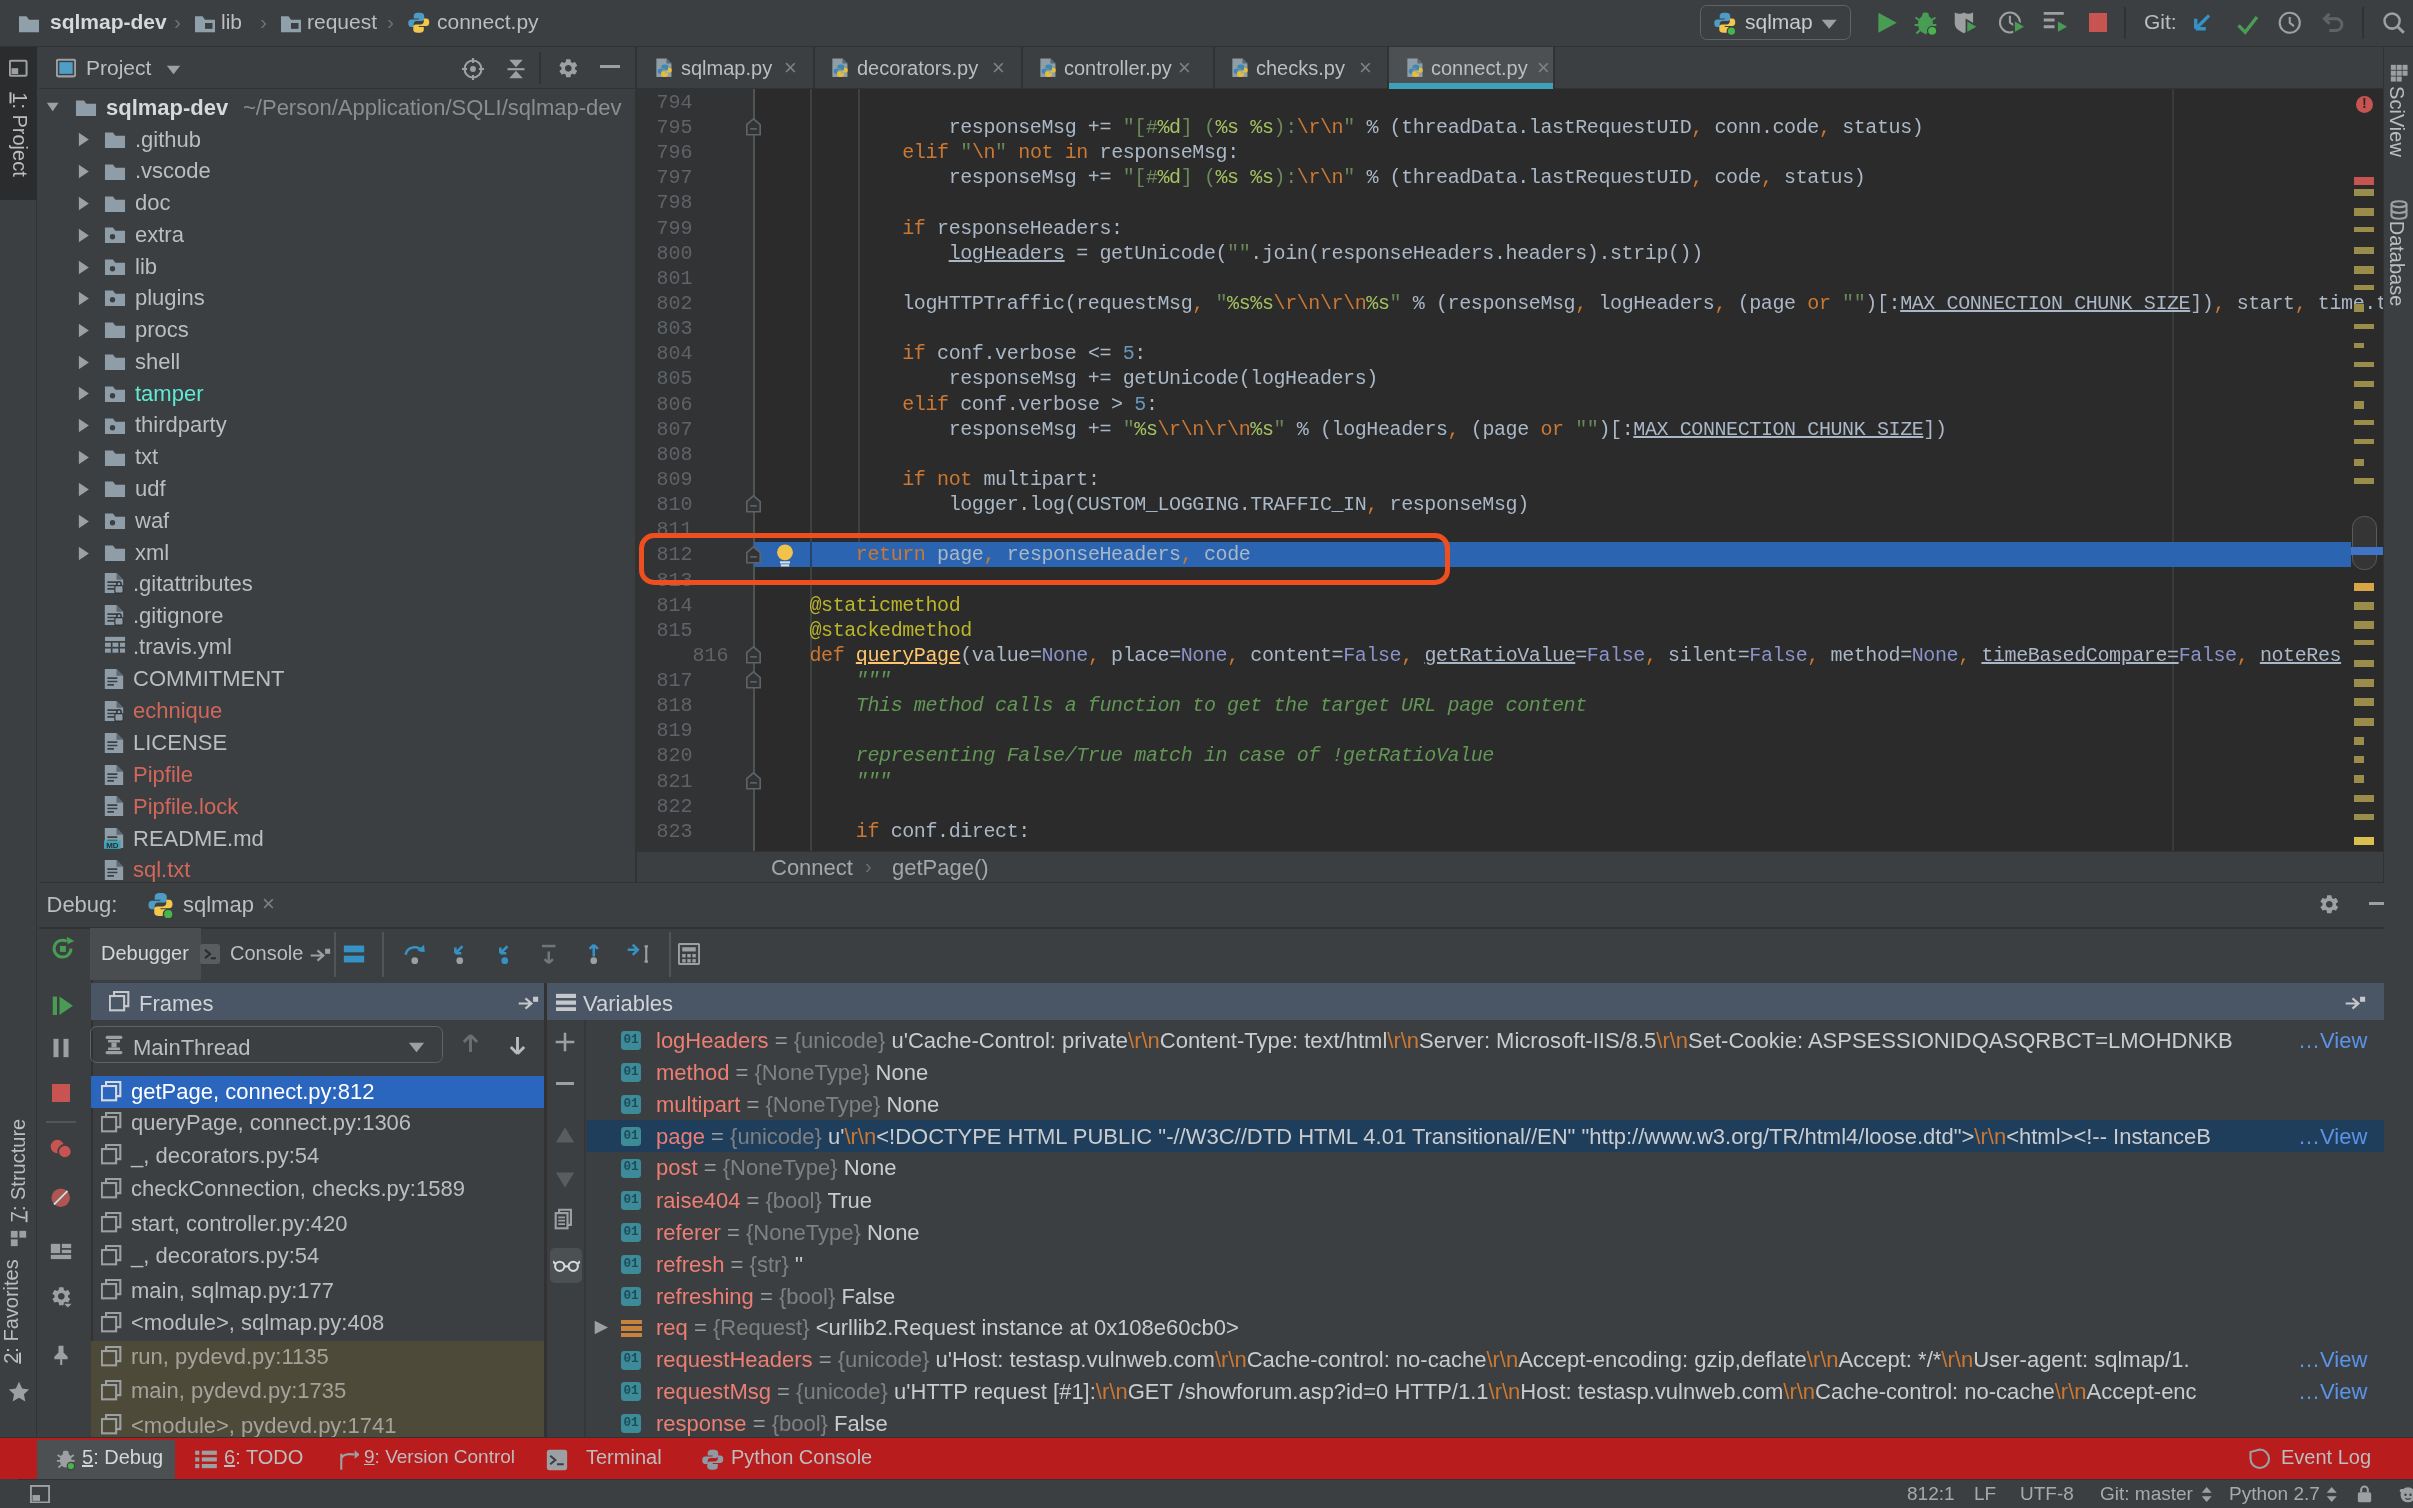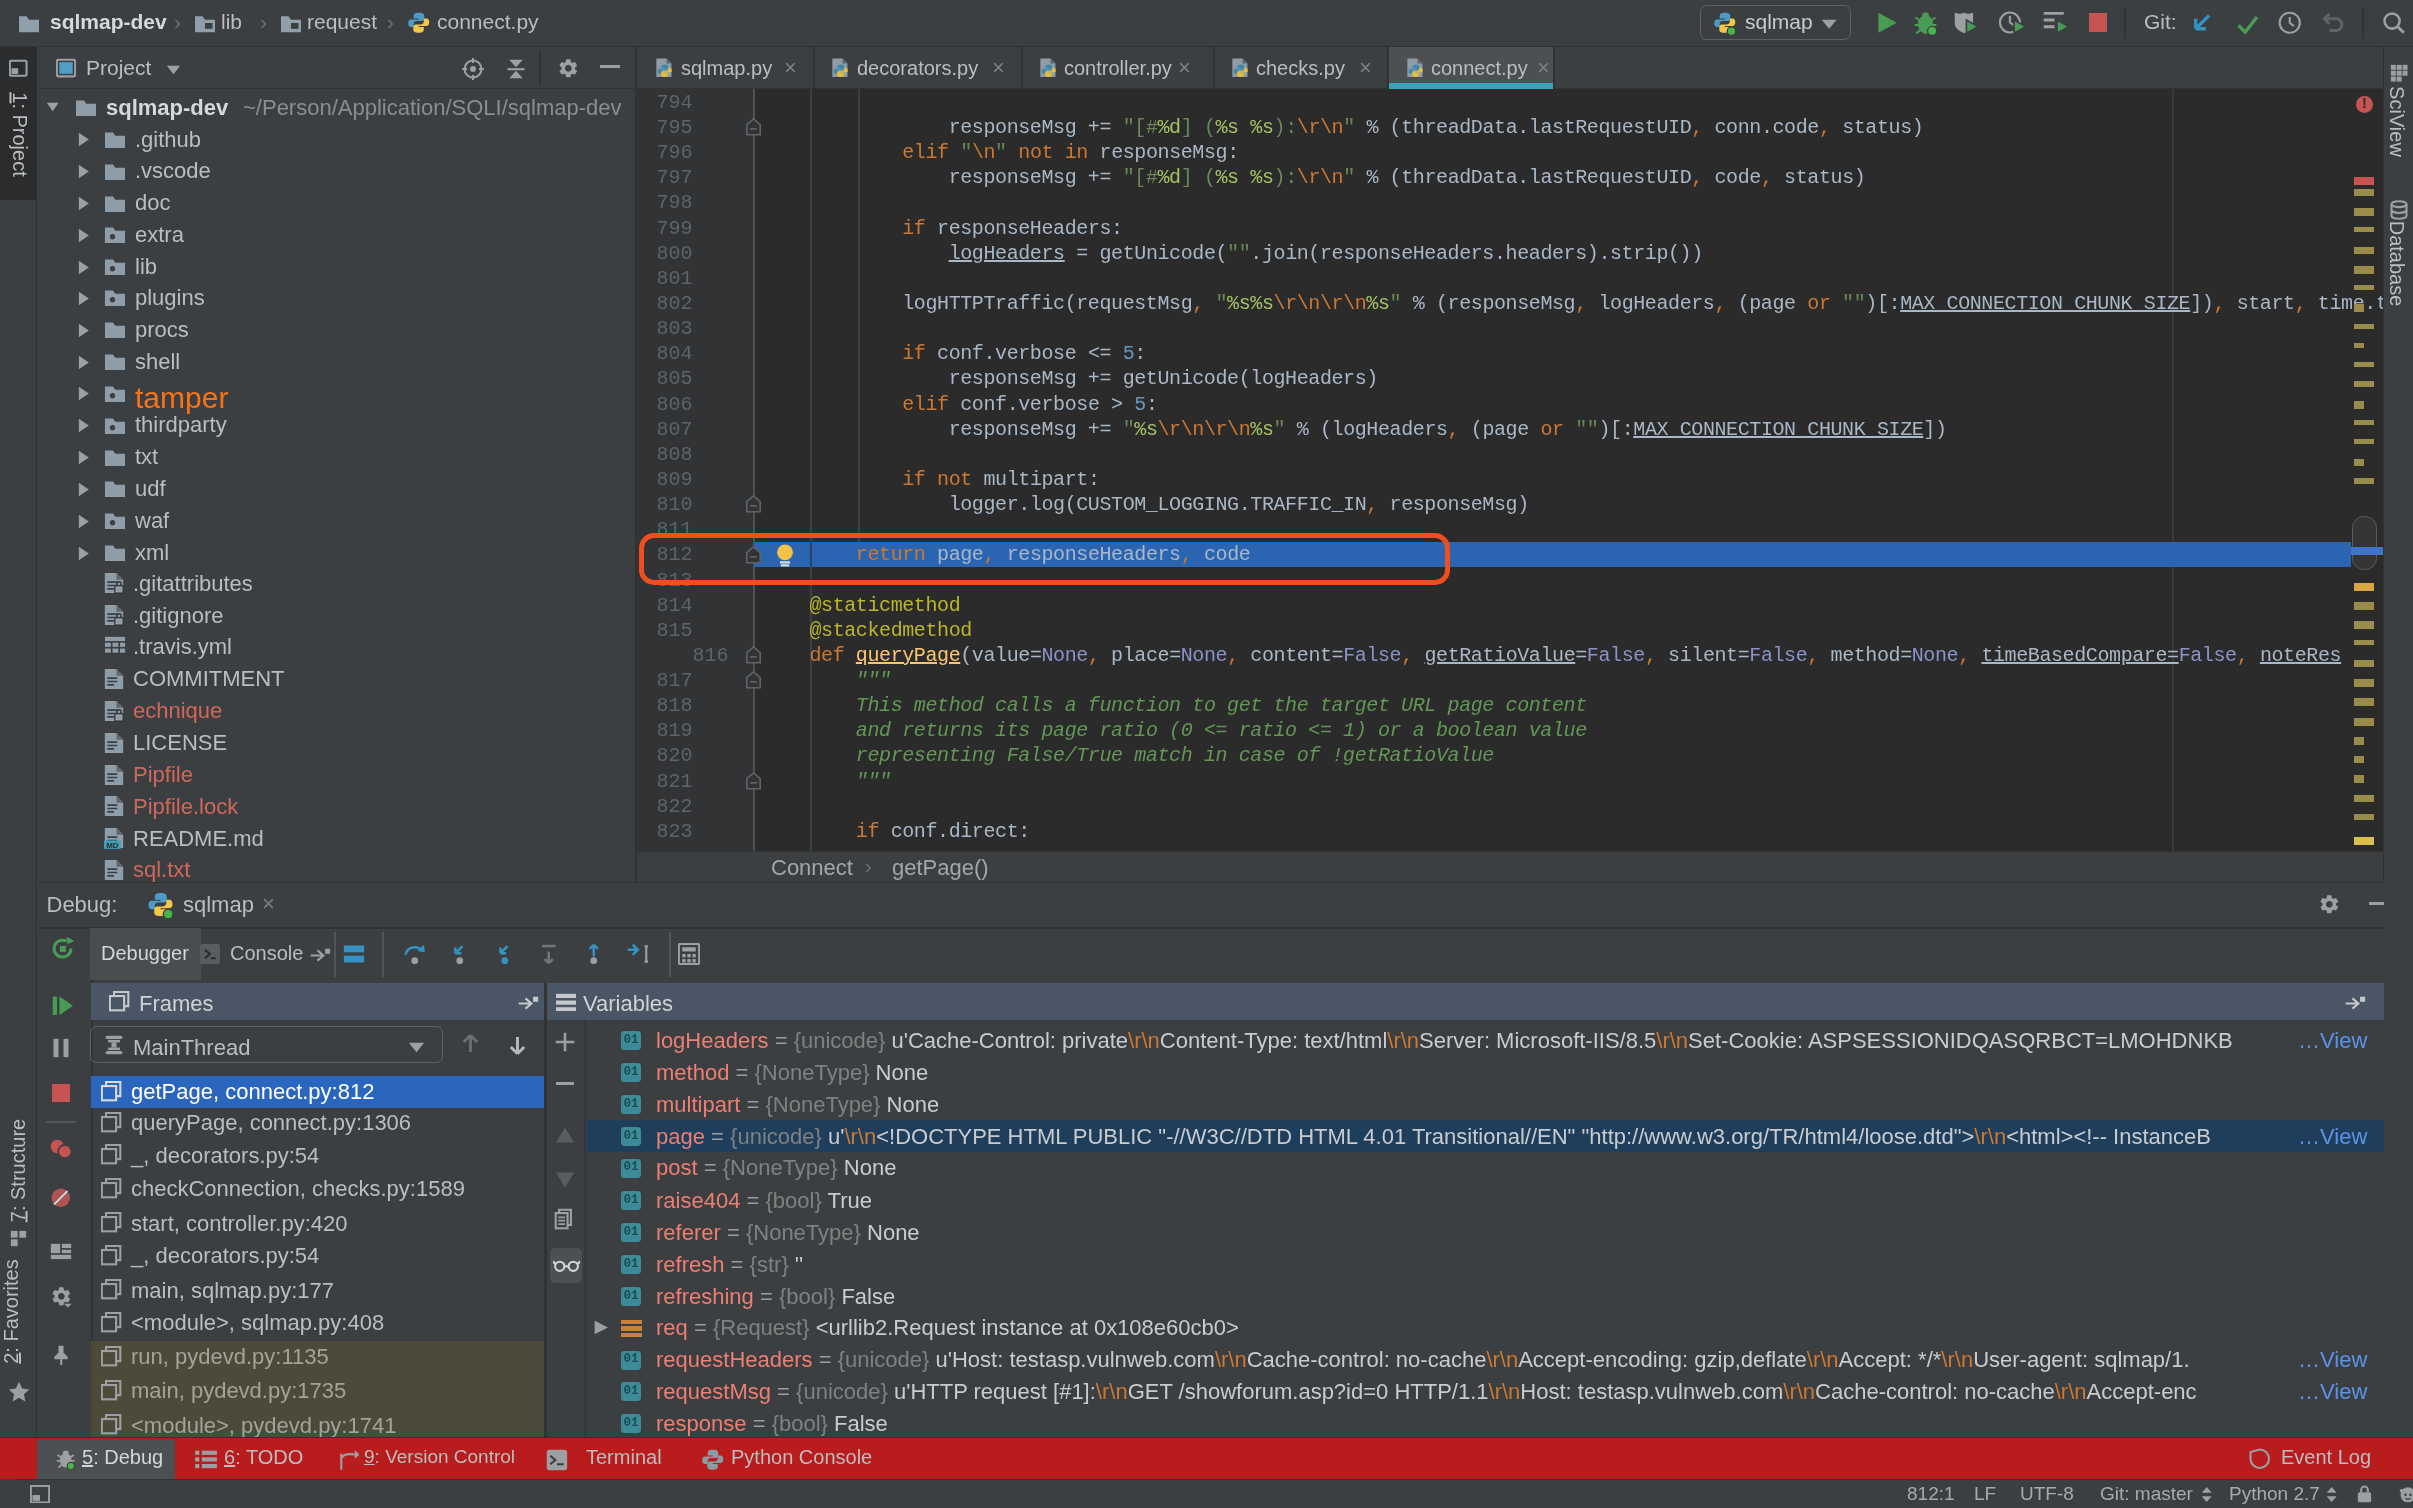--- a/index.html
+++ b/index.html
@@ -248,21 +248,21 @@
         <path d="M1 3 h9.5 l3 4 H25 v17 H1 z" fill="#8e9da8"></path>
       </svg>
   <div class="abs" style="left:96px;top:302px;font-size:22px;color:#bbbdbf;">shell</div>
   <svg class="abs" style="left:39px;top:339px;" width="11.7" height="15" viewBox="0 0 14 18">
         <path d="M1 1 l12 8 -12 8 z" fill="#9da0a2"></path>
       </svg>
   <svg class="abs" style="left:65px;top:337px;" width="22" height="18.4" viewBox="0 0 26 22">
         <path d="M1 3 h9.5 l3 4 H25 v17 H1 z" fill="#8e9da8"></path>
         <circle cx="10" cy="14" r="3.2" fill="#3c3f41"></circle>
       </svg>
-  <div class="abs" style="left:96px;top:334px;font-size:30px;color:#f97316;">tamper</div>
+  <div class="abs" style="left:96px;top:334px;font-size:22px;color:#5eead4;">tamper</div>
   <svg class="abs" style="left:39px;top:371px;" width="11.7" height="15" viewBox="0 0 14 18">
         <path d="M1 1 l12 8 -12 8 z" fill="#9da0a2"></path>
       </svg>
   <svg class="abs" style="left:65px;top:369px;" width="22" height="18.4" viewBox="0 0 26 22">
         <path d="M1 3 h9.5 l3 4 H25 v17 H1 z" fill="#8e9da8"></path>
         <circle cx="10" cy="14" r="3.2" fill="#3c3f41"></circle>
       </svg>
   <div class="abs" style="left:96px;top:365px;font-size:22px;color:#bbbdbf;">thirdparty</div>
   <svg class="abs" style="left:39px;top:403px;" width="11.7" height="15" viewBox="0 0 14 18">
         <path d="M1 1 l12 8 -12 8 z" fill="#9da0a2"></path>
@@ -489,21 +489,20 @@
       <div class="cline" style="left:126px;top:303px;">            <span class="kw">elif</span> conf.verbose &gt; <span class="num">5</span>:</div>
       <div class="cline" style="left:126px;top:328px;">                responseMsg += <span class="str">"</span><span class="fmt">%s</span><span class="esc">\r\n\r\n</span><span class="fmt">%s</span><span class="str">"</span> % (logHeaders<span class="kw">,</span> (page <span class="kw">or</span> <span class="str">""</span>)[:<span class="ul">MAX_CONNECTION_CHUNK_SIZE</span>])</div>
       <div class="cline" style="left:126px;top:378px;">            <span class="kw">if</span> <span class="kw">not</span> multipart:</div>
       <div class="cline" style="left:126px;top:403px;">                logger.log(CUSTOM_LOGGING.TRAFFIC_IN<span class="kw">,</span> responseMsg)</div>
       <div class="cline" style="left:126px;top:453px;">        <span class="kw">return</span> page<span class="kw">,</span> responseHeaders<span class="kw">,</span> code</div>
       <div class="cline" style="left:126px;top:504px;">    <span class="deco">@staticmethod</span></div>
       <div class="cline" style="left:126px;top:529px;">    <span class="deco">@stackedmethod</span></div>
       <div class="cline" style="left:126px;top:554px;">    <span class="kw">def</span> <span class="fn ul">queryPage</span>(value=<span class="kc">None</span><span class="kw">,</span> place=<span class="kc">None</span><span class="kw">,</span> content=<span class="kc">False</span><span class="kw">,</span> <span class="ul">getRatioValue</span>=<span class="kc">False</span><span class="kw">,</span> silent=<span class="kc">False</span><span class="kw">,</span> method=<span class="kc">None</span><span class="kw">,</span> <span class="ul">timeBasedCompare=</span><span class="kc">False</span><span class="kw">,</span> <span class="ul">noteRes</span></div>
       <div class="cline" style="left:126px;top:579px;">        <span class="doc">"""</span></div>
       <div class="cline" style="left:126px;top:604px;">        <span class="doc">This method calls a function to get the target URL page content</span></div>
-      <div class="cline" style="left:126px;top:629px;">        <span class="doc">and returns its page ratio (0 &lt;= ratio &lt;= 1) or a boolean value</span></div>
       <div class="cline" style="left:126px;top:654px;">        <span class="doc">representing False/True match in case of !getRatioValue</span></div>
       <div class="cline" style="left:126px;top:680px;">        <span class="doc">"""</span></div>
       <div class="cline" style="left:126px;top:730px;">        <span class="kw">if</span> conf.direct:</div>
 <svg class="abs" style="left:108px;top:29px;" width="17" height="18.4" viewBox="0 0 20 22">
         <path d="M10 1 L18 8 V20 H2 V8 Z" fill="#313335" stroke="#606366" stroke-width="2"></path>
         <path d="M6 13 h8" stroke="#606366" stroke-width="2"></path>
       </svg>
 <svg class="abs" style="left:108px;top:406px;" width="17" height="18.4" viewBox="0 0 20 22">
         <path d="M10 1 L18 8 V20 H2 V8 Z" fill="#313335" stroke="#606366" stroke-width="2"></path>
         <path d="M6 13 h8" stroke="#606366" stroke-width="2"></path>

